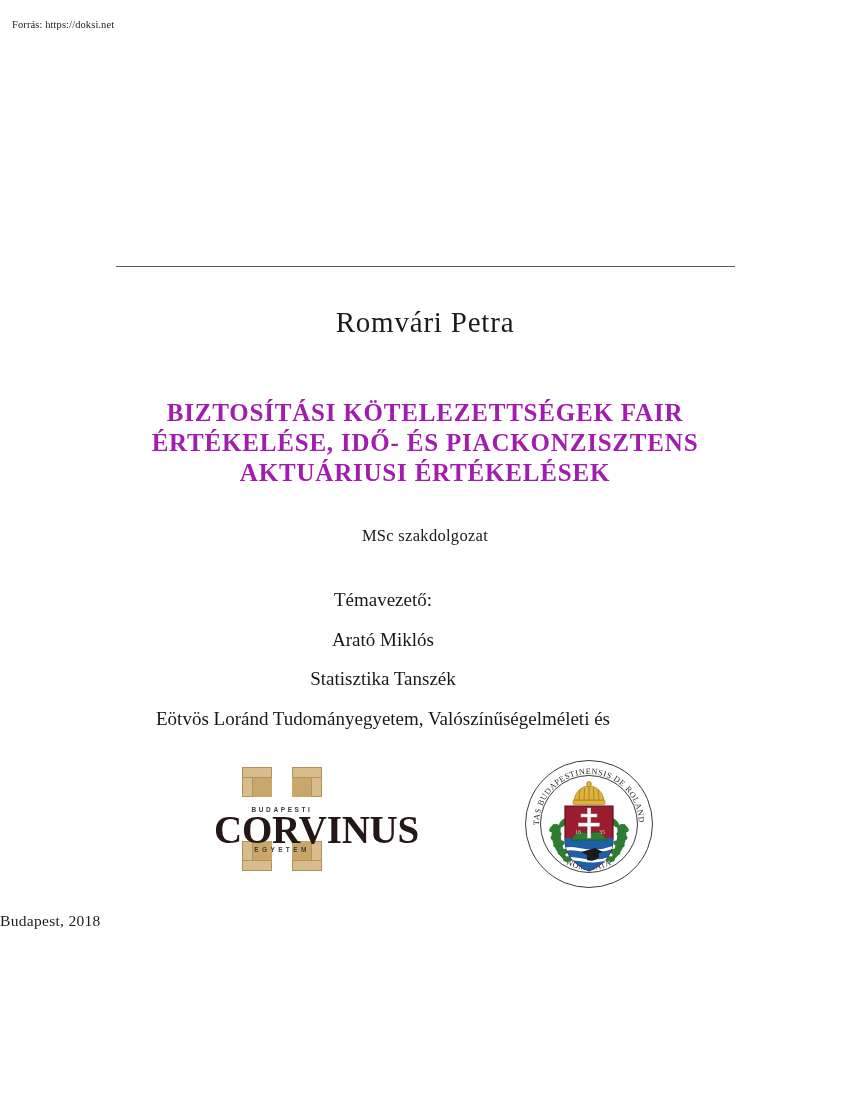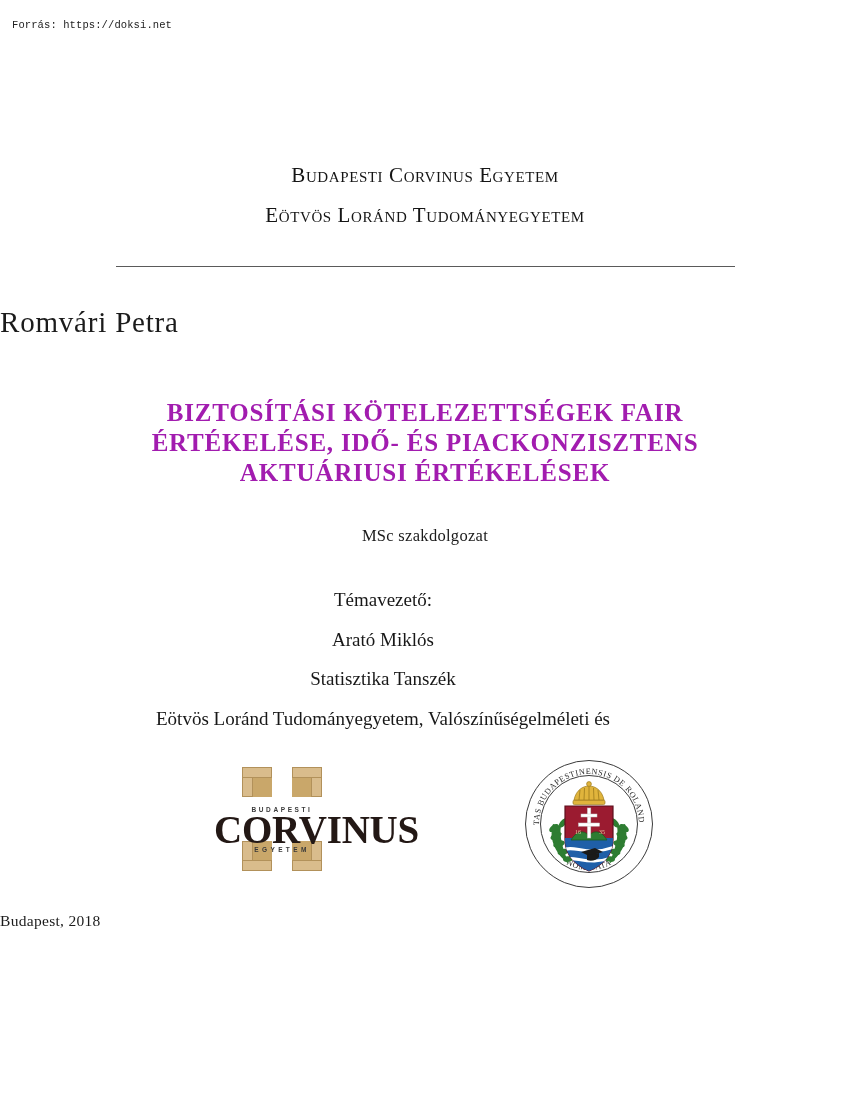--- a/index.html
+++ b/index.html
@@ -14,21 +14,21 @@
     overflow: hidden;
     font-family: "Liberation Serif", "DejaVu Serif", serif;
     color: #1a1a1a;
   }
 
   
   .watermark {
     position: absolute;
     top: 19px;
     left: 12px;
-    font-family: Liberation Mono, monospace;
+    font-family: Liberation Serif, serif;
     font-size: 10.5px;
     color: #222222;
     letter-spacing: 0.1px;
     white-space: nowrap;
   }
 
   
   .page {
     position: absolute;
     top: 0;
@@ -60,20 +60,21 @@
     width: 619px;
     height: 0;
     border-top: 1px solid #5a5a5a;
   }
 
   .author {
     position: absolute;
     top: 306px;
     left: 0;
     width: 850px;
+    text-align: center;
     font-size: 29px;
     letter-spacing: 0.8px;
     color: #1b1b1b;
   }
 
   .title {
     position: absolute;
     top: 398px;
     left: 0;
     width: 850px;
@@ -241,24 +242,20 @@
     color: #1b1b1b;
   }
 </style>
 </head>
 <body>
 
 <div class="watermark">Forrás: https://doksi.net</div>
 
 <div class="page">
 
-  <div class="institutions">
-    <div class="inst-line">Budapesti Corvinus Egyetem</div>
-    <div class="inst-line">Eötvös Loránd Tudományegyetem</div>
-  </div>
 
   <div class="rule"></div>
 
   <div class="author">Romvári Petra</div>
 
   <div class="title">
     <span class="tline">BIZTOSÍTÁSI KÖTELEZETTSÉGEK FAIR</span>
     <span class="tline">ÉRTÉKELÉSE, IDŐ- ÉS PIACKONZISZTENS</span>
     <span class="tline">AKTUÁRIUSI ÉRTÉKELÉSEK</span>
   </div>

